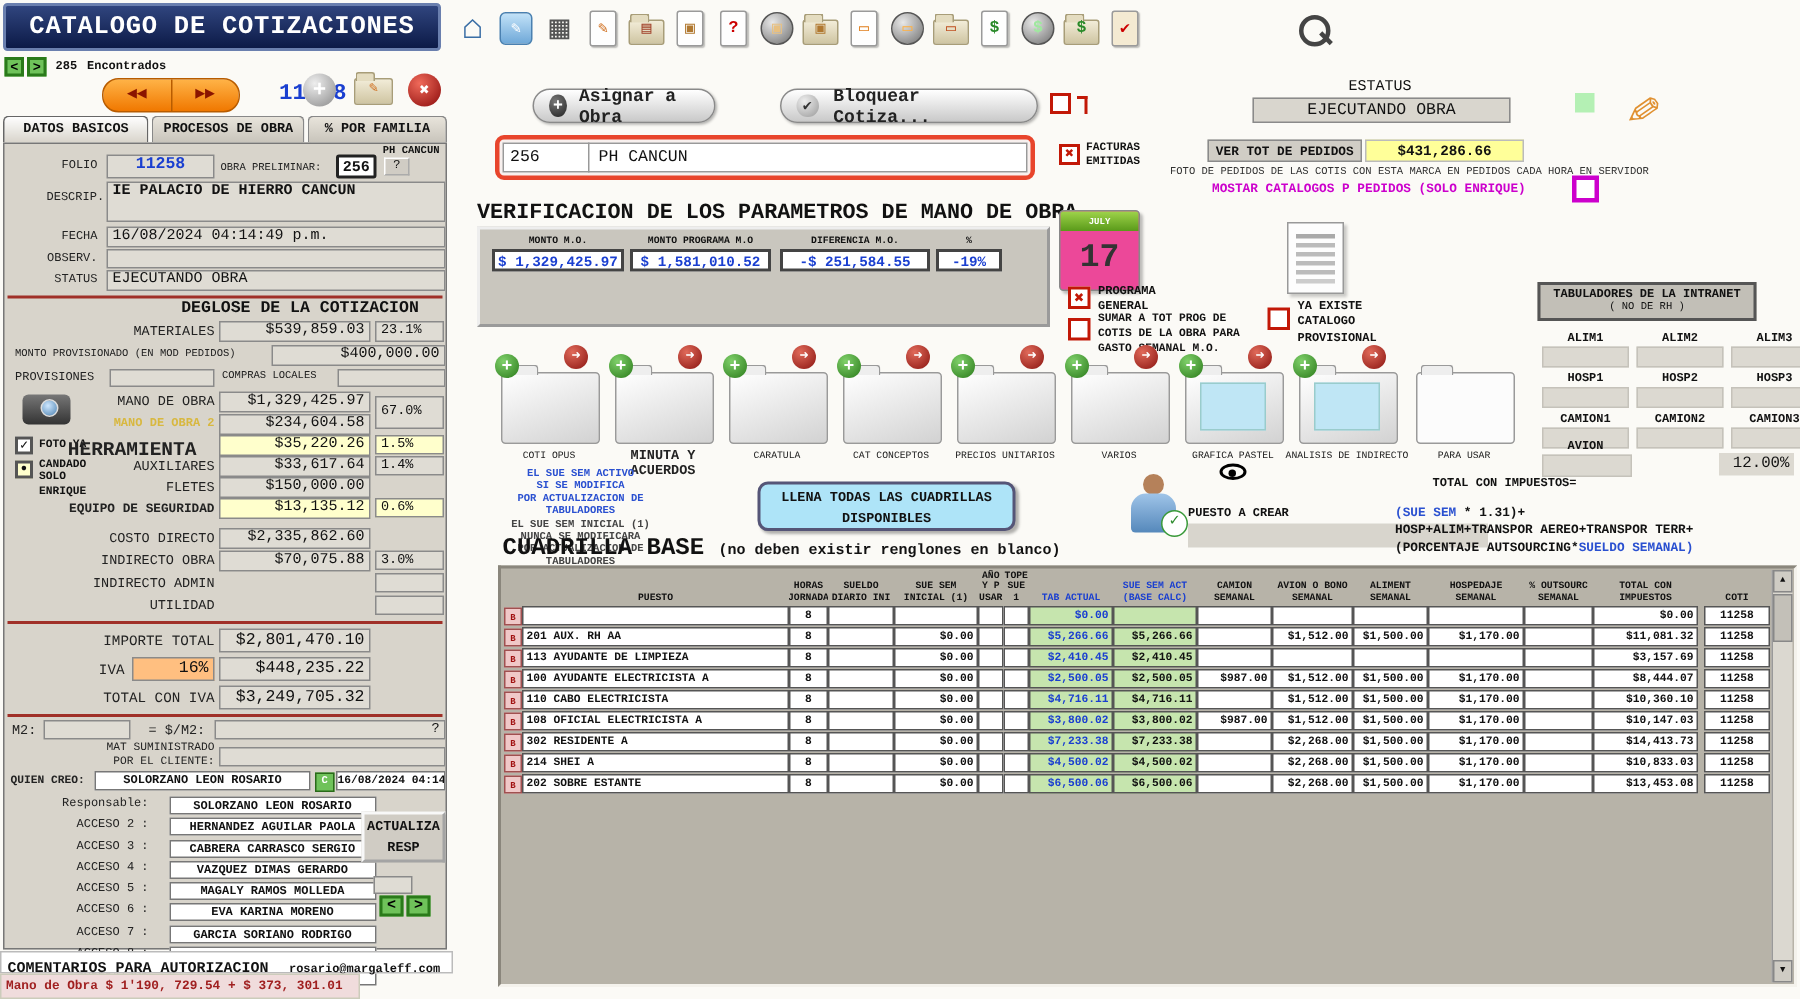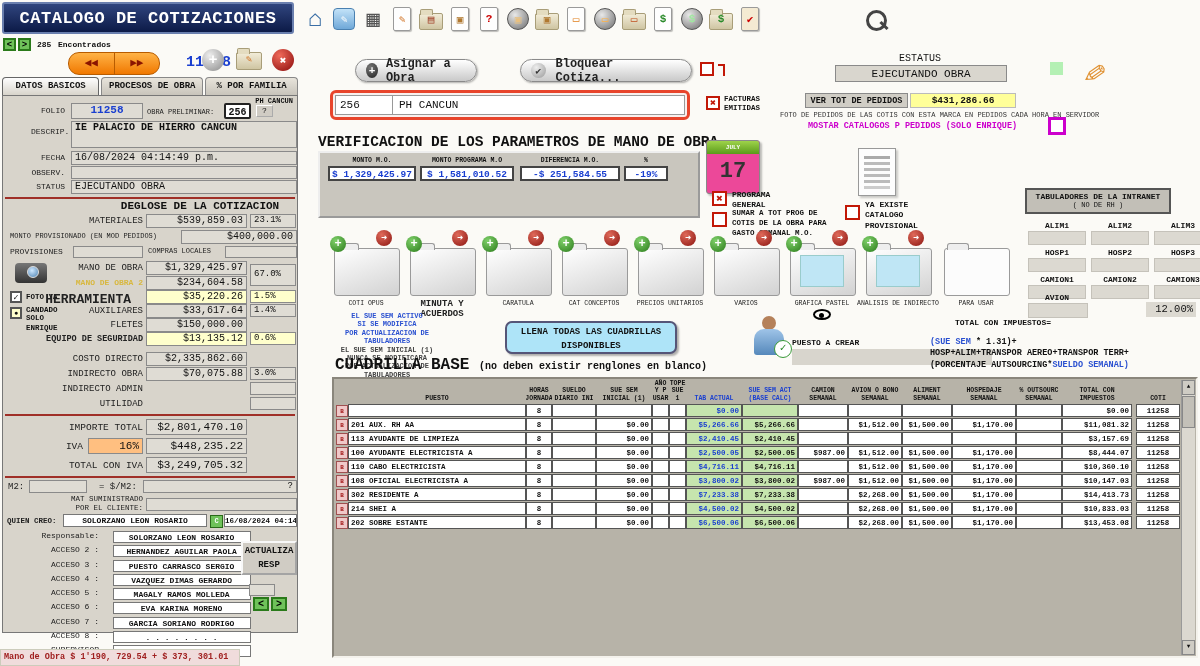--- a/index.html
+++ b/index.html
@@ -291,21 +291,21 @@
           <span class="wfld" style="display:inline-block;width:138px;height:12px;line-height:11px">SOLORZANO LEON ROSARIO</span>
         </div>
 
         <div style="height:13.3px;margin-bottom:1px;white-space:nowrap">
           <span class="lblr" style="position:static;display:inline-block;width:96px;padding-right:4px;vertical-align:top;font-size:8px;line-height:12px">ACCESO 2 :</span>
           <span class="wfld" style="display:inline-block;width:138px;height:12px;line-height:11px">HERNANDEZ AGUILAR PAOLA</span>
         </div>
 
         <div style="height:13.3px;margin-bottom:1px;white-space:nowrap">
           <span class="lblr" style="position:static;display:inline-block;width:96px;padding-right:4px;vertical-align:top;font-size:8px;line-height:12px">ACCESO 3 :</span>
-          <span class="wfld" style="display:inline-block;width:138px;height:12px;line-height:11px">PUESTO CARRASCO SERGIO</span>
+          <span class="wfld" style="display:inline-block;width:138px;height:12px;line-height:11px">CABRERA CARRASCO SERGIO</span>
         </div>
 
         <div style="height:13.3px;margin-bottom:1px;white-space:nowrap">
           <span class="lblr" style="position:static;display:inline-block;width:96px;padding-right:4px;vertical-align:top;font-size:8px;line-height:12px">ACCESO 4 :</span>
           <span class="wfld" style="display:inline-block;width:138px;height:12px;line-height:11px">VAZQUEZ DIMAS GERARDO</span>
         </div>
 
         <div style="height:13.3px;margin-bottom:1px;white-space:nowrap">
           <span class="lblr" style="position:static;display:inline-block;width:96px;padding-right:4px;vertical-align:top;font-size:8px;line-height:12px">ACCESO 5 :</span>
           <span class="wfld" style="display:inline-block;width:138px;height:12px;line-height:11px">MAGALY RAMOS MOLLEDA</span>
@@ -337,20 +337,24 @@
     </div>
     <div class="abs fld" style="left:246px;top:488px;width:26px;height:12px"></div>
     <div class="abs chk" style="left:250px;top:501px;width:16px;height:14px;border-color:#2a7a1a;background:#6fc25a;color:#000;font-size:10px">
         <span>&lt;</span>
       </div>
     <div class="abs chk" style="left:268px;top:501px;width:16px;height:14px;border-color:#2a7a1a;background:#6fc25a;color:#000;font-size:10px">
         <span>&gt;</span>
       </div>
   </div>
 
+  <div class="abs" style="left:0;top:634px;width:302px;height:15px;background:#fff;border:1px solid #bbb;box-sizing:border-box;white-space:nowrap">
+    <span class="b" style="font-size:10px;margin-left:4px">COMENTARIOS PARA AUTORIZACION</span>
+    <span class="b" style="font-size:8px;margin-left:4px">rosario@margaleff.com</span>
+  </div>
   <div class="abs" style="left:0;top:649px;width:240px;height:17px;background:#f0dcdc;border:1px solid #ccb;box-sizing:border-box">
     <span class="b" style="font-size:8.5px;color:#a02020;margin-left:3px;line-height:15px;display:inline-block">Mano de Obra $ 1'190, 729.54 + $ 373, 301.01 (Ind obra) = $ 1'564, 030.55</span>
   </div>
 
   <div class="abs pill" style="left:355px;top:59px;width:122px;height:23px">
     <span class="badge" style="width:15px;height:15px;background:radial-gradient(circle at 35% 30%,#777,#222);font-size:11px;margin-right:8px">
         <span>+</span>
       </span>
     <span>Asignar a Obra</span>
   </div>

